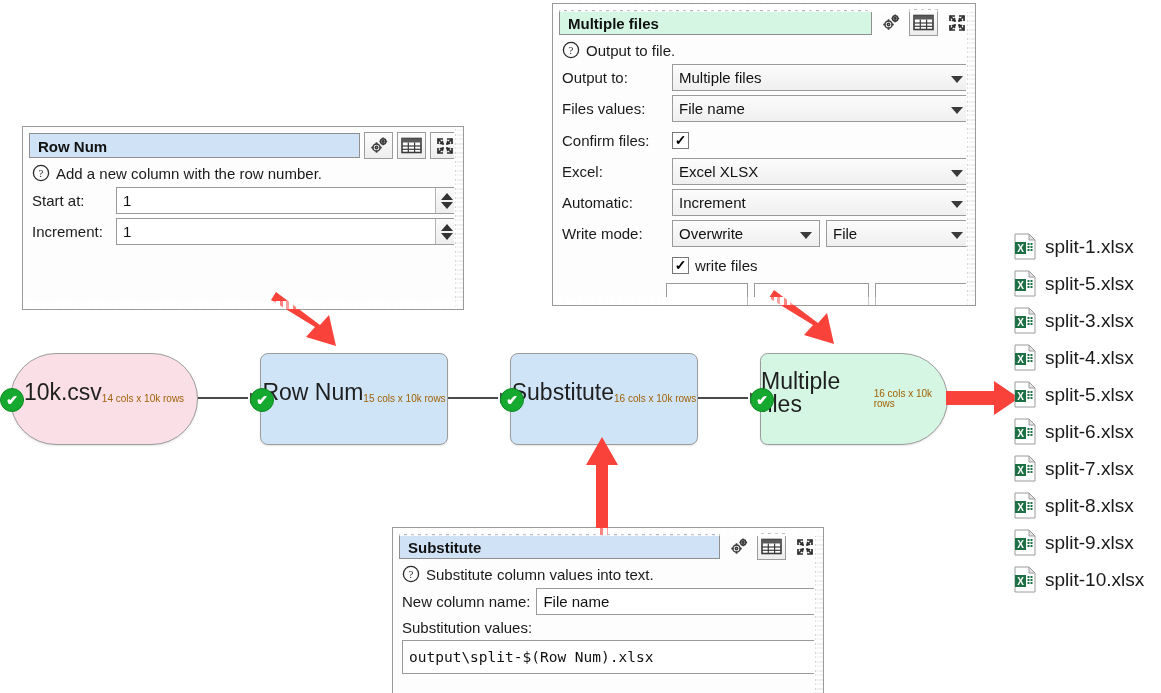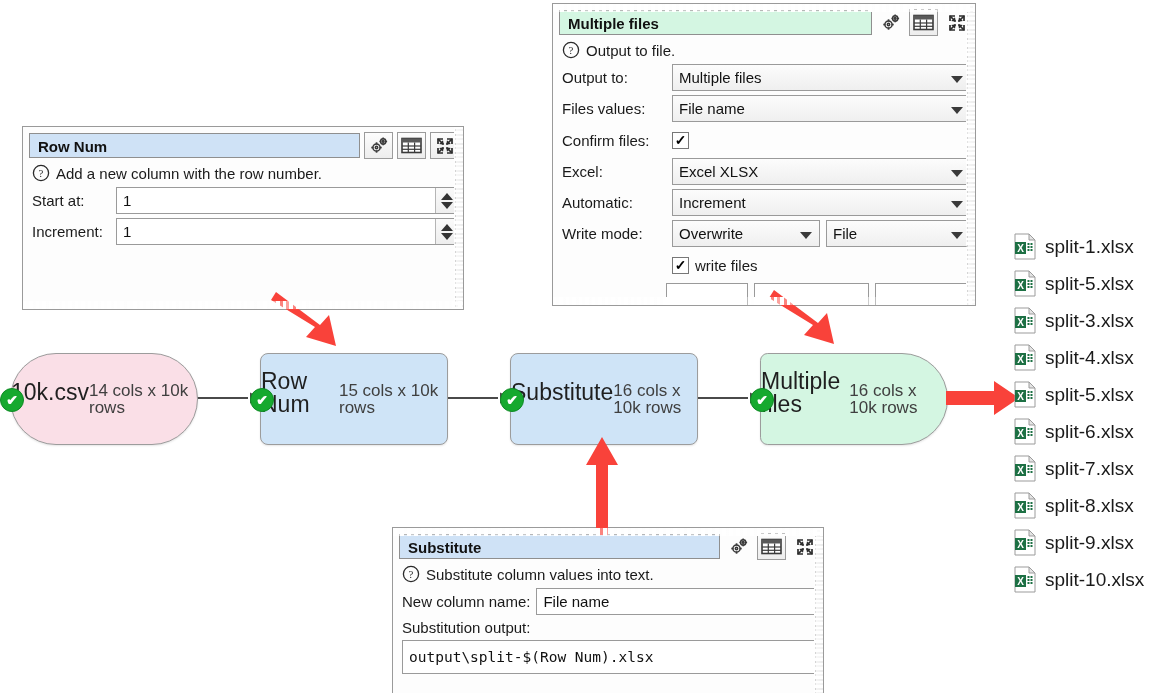--- a/index.html
+++ b/index.html
@@ -188,22 +188,22 @@
     justify-content: center;
     box-shadow: 0 1px 2px rgba(0,0,0,0.10);
   }
   .node .n-title {
     font-size: 23px;
     color: #1f1f1f;
     line-height: 1;
     margin-bottom: 13px;
   }
   .node .n-sub {
-    font-size: 17px;
-    color: #404040;
+    font-size: 10px;
+    color: #a16207;
     line-height: 1;
   }
   .node.pink  { background: #fadfe7; border-radius: 48px; }
   .node.blue  { background: #cfe4f7; border-radius: 8px; }
   .node.green { background: #d4f6e2; border-radius: 8px 48px 48px 8px; }
 
   .badge {
     position: absolute;
     left: -11px; top: 50%; margin-top: -11px;
     width: 22px; height: 22px; border-radius: 50%;
@@ -522,21 +522,21 @@
     </div>
 
     <div class="row">
       <span class="lbl">New column name:</span>
       <div class="ctl">
         <span>File name</span>
       </div>
     </div>
 
     <div class="row" style="padding-bottom:4px">
-      <span class="lbl">Substitution output:</span>
+      <span class="lbl">Substitution values:</span>
     </div>
 
     <div style="padding:0 4px 2px 9px">
       <div class="ctl mono-field" style="height:34px">
         <span>output\split-$(Row Num).xlsx</span>
       </div>
     </div>
 
     <div class="panel-scroll"></div>
     <div class="torn torn-t"></div>

